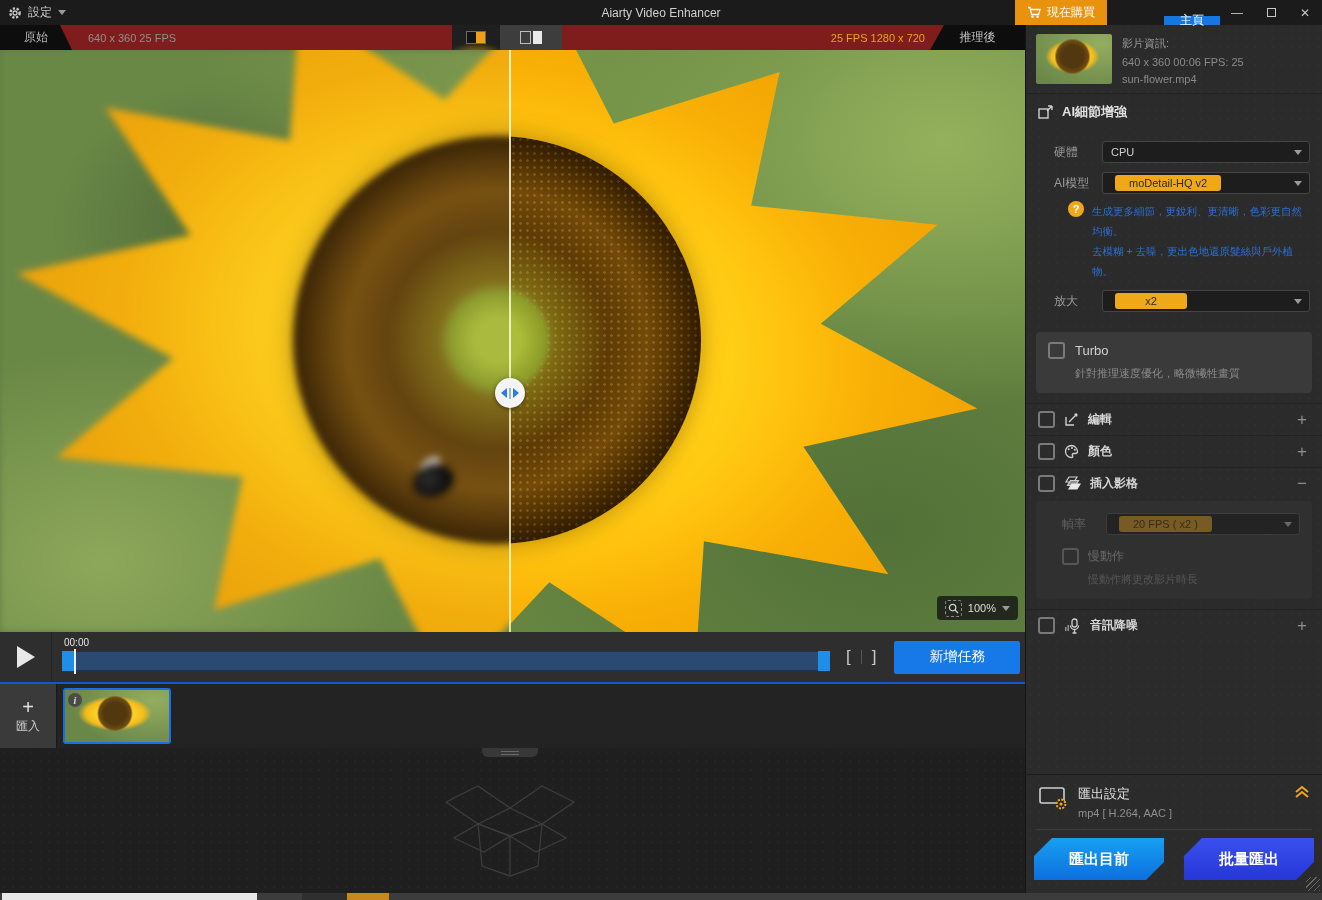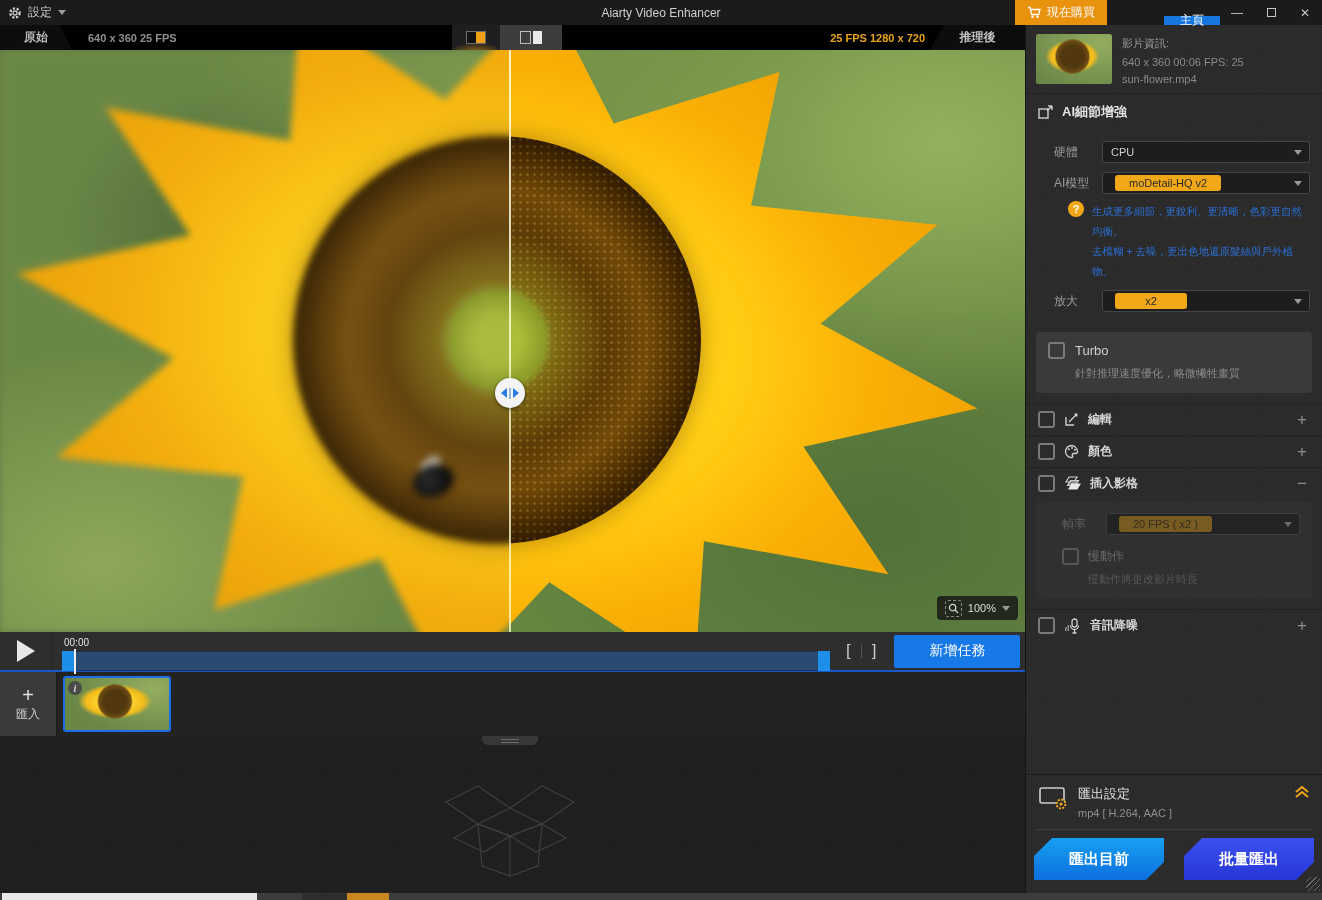--- a/index.html
+++ b/index.html
@@ -17,21 +17,21 @@
     padding:0 12px; font-size:12px; cursor:pointer; }
   .home-btn { background:#1677e0; color:#fff; display:flex; align-items:center; padding:0 16px;
     font-size:12px; margin-left:57px; cursor:pointer;margin-top:16px; }
   .win-btn { width:34px; display:flex; align-items:center; justify-content:center; color:#c5c5c5; font-size:12px; cursor:pointer; }
   .chev-down { width:0; height:0; border-left:4px solid transparent; border-right:4px solid transparent; border-top:5px solid #9a9a9a; }
   .max-box { width:9px; height:9px; border:1px solid #c5c5c5; }
 
   
   .left-pane { position:absolute; top:25px; left:0; width:1025px; height:875px; display:flex; flex-direction:column; }
 
-  .preview-header { position:relative; height:25px; background:#000000; flex:none; color:#9a9a9a; font-size:11px;font-weight:bold; }
+  .preview-header { position:relative; height:25px; background:#7f1d1d; flex:none; color:#9a9a9a; font-size:11px; }
   .tab-orig { position:absolute; left:0; top:0; width:72px; height:25px; background:#0d0d0d;
     clip-path:polygon(0 0, calc(100% - 12px) 0, 100% 100%, 0 100%);
     display:flex; align-items:center; justify-content:center; color:#b8b8b8; font-size:12px; }
   .orig-info { position:absolute; left:88px; top:0; height:25px; display:flex; align-items:center; color:#8f8f8f; }
   .toggle-wrap { position:absolute; left:452px; top:0; height:25px; display:flex; }
   .tgl { width:48px; height:25px; display:flex; align-items:center; justify-content:center; cursor:pointer; position:relative; }
   .tgl.active { background:radial-gradient(40px 16px at 50% 115%, rgba(240,160,20,.65), rgba(240,160,20,0) 70%), #1f1f1f; }
   .tgl.alt { width:62px; background:#3d3d3d; }
   .ic-split { width:20px; height:13px; border:1px solid #6a6a6a; display:flex; background:#141414; }
   .ic-split .l { flex:1; background:#141414; } .ic-split .r { flex:1; background:#f0a015; }
@@ -79,21 +79,21 @@
     background:#f4f4f4; z-index:6; display:flex; align-items:center; justify-content:center; gap:2px;
     box-shadow:0 1px 4px rgba(0,0,0,.5); cursor:ew-resize; }
   .divider-handle .bar { width:2px; height:11px; background:#9db4cc; }
   .tri-l { width:0; height:0; border-top:5px solid transparent; border-bottom:5px solid transparent; border-right:6px solid #2a7de0; }
   .tri-r { width:0; height:0; border-top:5px solid transparent; border-bottom:5px solid transparent; border-left:6px solid #2a7de0; }
   .zoom-pill { position:absolute; right:7px; bottom:12px; height:24px; background:rgba(22,22,22,.82);
     border-radius:4px; display:flex; align-items:center; gap:6px; padding:0 8px; z-index:7; color:#ddd; font-size:11px; cursor:pointer; }
   .mag-box { width:17px; height:17px; border:1px dashed #8a8a8a; border-radius:3px; display:flex; align-items:center; justify-content:center; }
 
   
-  .playback { position:relative; height:40px; flex:none; background:#2e2e2e; border-bottom:2px solid #1857c8;
+  .playback { position:relative; height:52px; flex:none; background:#2e2e2e; border-bottom:2px solid #1857c8;
     display:flex; align-items:center; }
   .play-btn { width:52px; height:100%; display:flex; align-items:center; justify-content:center;
     border-right:1px solid #242424; cursor:pointer; }
   .play-tri { width:0; height:0; border-top:11px solid transparent; border-bottom:11px solid transparent; border-left:18px solid #e8e8e8; }
   .timeline-wrap { position:relative; flex:none; width:768px; margin-left:10px; height:100%; }
   .time-label { position:absolute; left:2px; top:5px; color:#e5e5e5; font-size:10px; }
   .timeline { position:absolute; left:0; top:19px; width:768px; height:20px; background:#2b4a72;
     border:1px solid #1a3357; cursor:pointer; }
   .tl-marker { position:absolute; top:-1px; width:12px; height:20px; background:#1e8fe8; }
   .tl-marker.start { left:-1px; } .tl-marker.end { right:-1px; }

